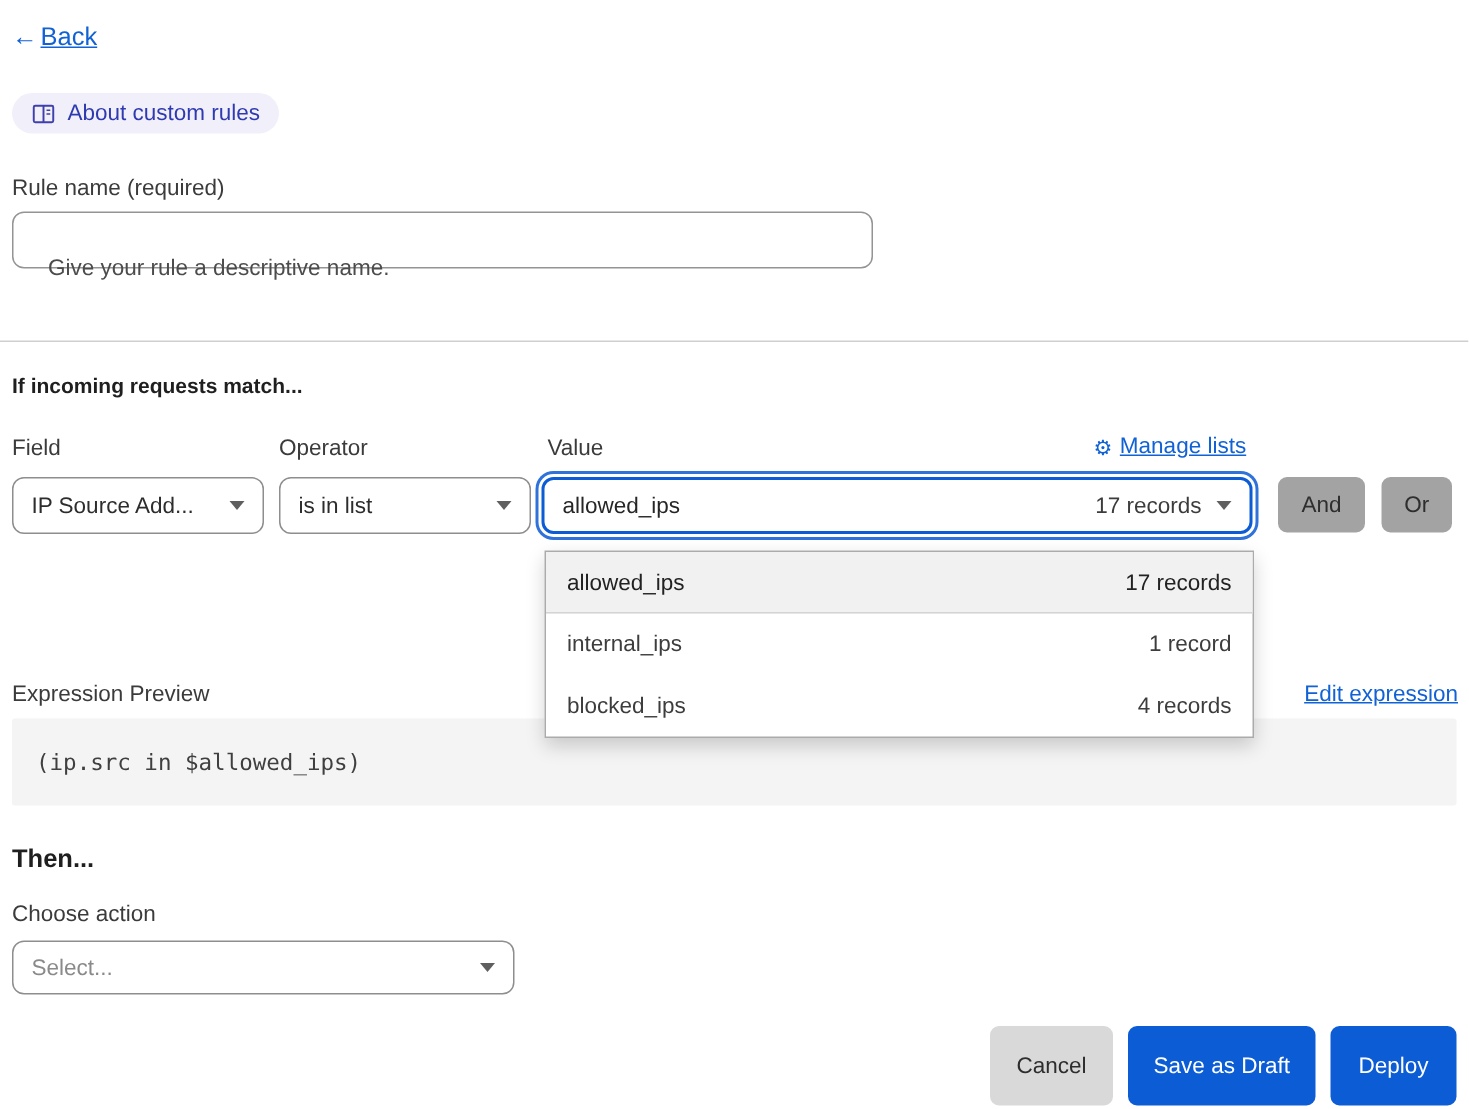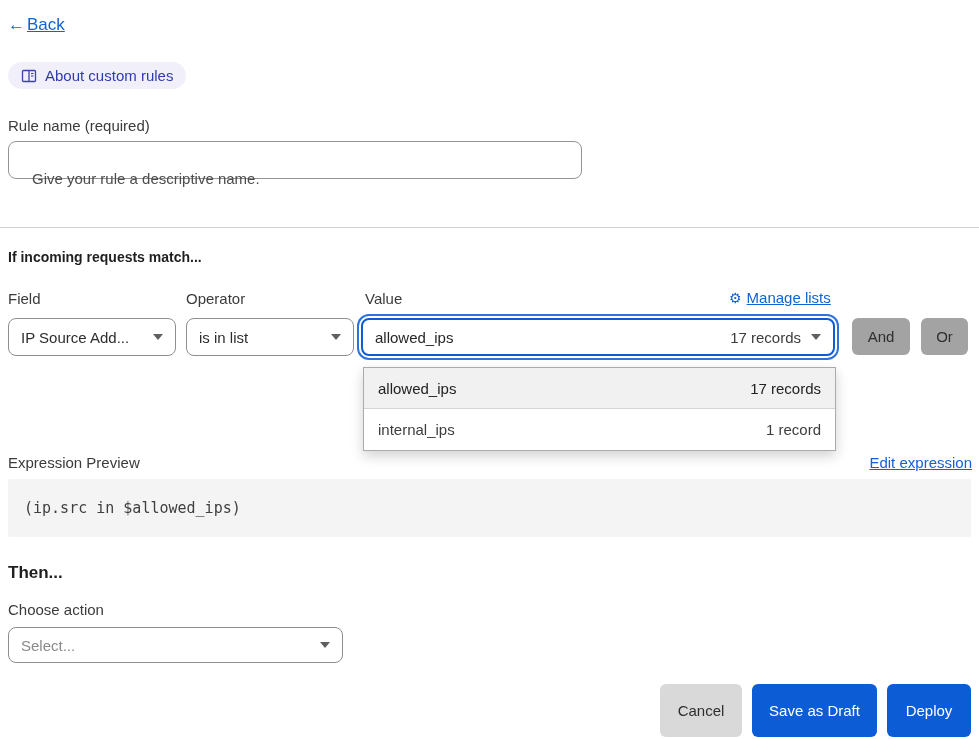--- a/index.html
+++ b/index.html
@@ -181,20 +181,24 @@
 
 <div class="abs" id="list-dropdown">
   <div class="dd-row selected">
     <span>allowed_ips</span>
     <span>17 records</span>
   </div>
   <div class="dd-row">
     <span>internal_ips</span>
     <span>1 record</span>
   </div>
+  <div class="dd-row">
+    <span>blocked_ips</span>
+    <span>4 records</span>
+  </div>
 </div>
 
 <div class="abs" id="expr-label">Expression Preview</div>
 <a class="abs link" id="edit-expression"><span class="u">Edit expression</span></a>
 <div class="abs" id="expr-box">
   <code id="expr-code">(ip.src in $allowed_ips)</code>
 </div>
 
 <div class="abs" id="then-heading">Then...</div>
 <div class="abs" id="action-label">Choose action</div>

